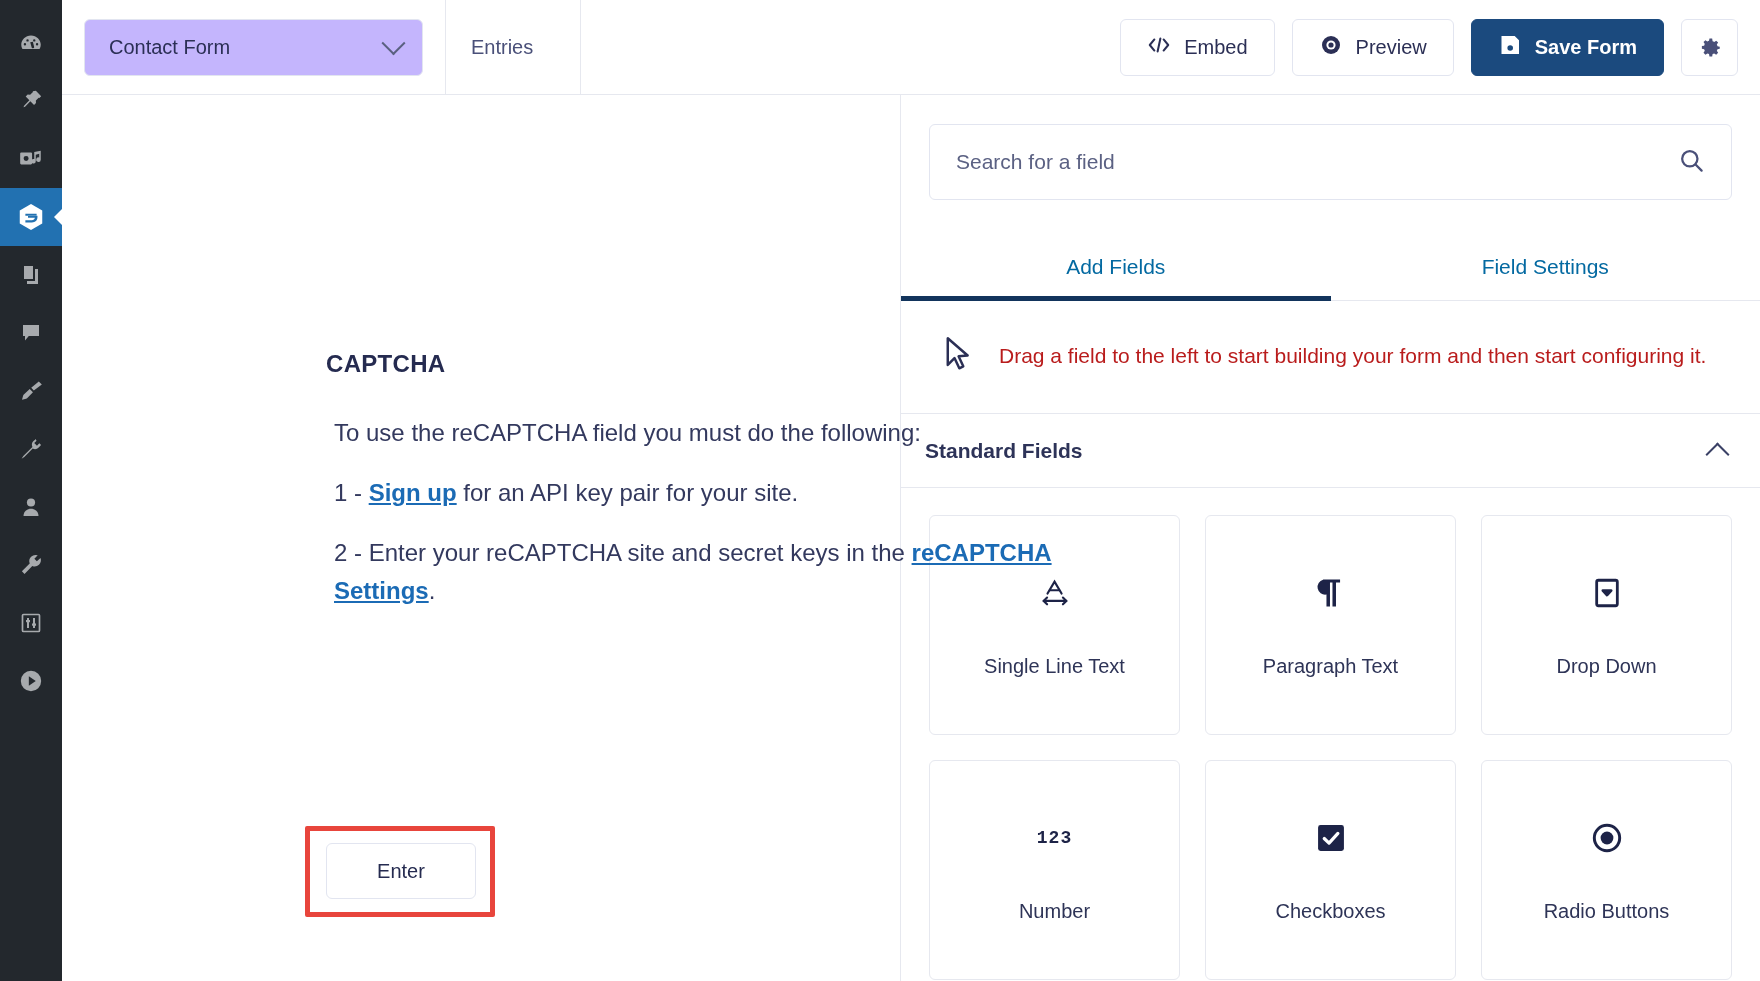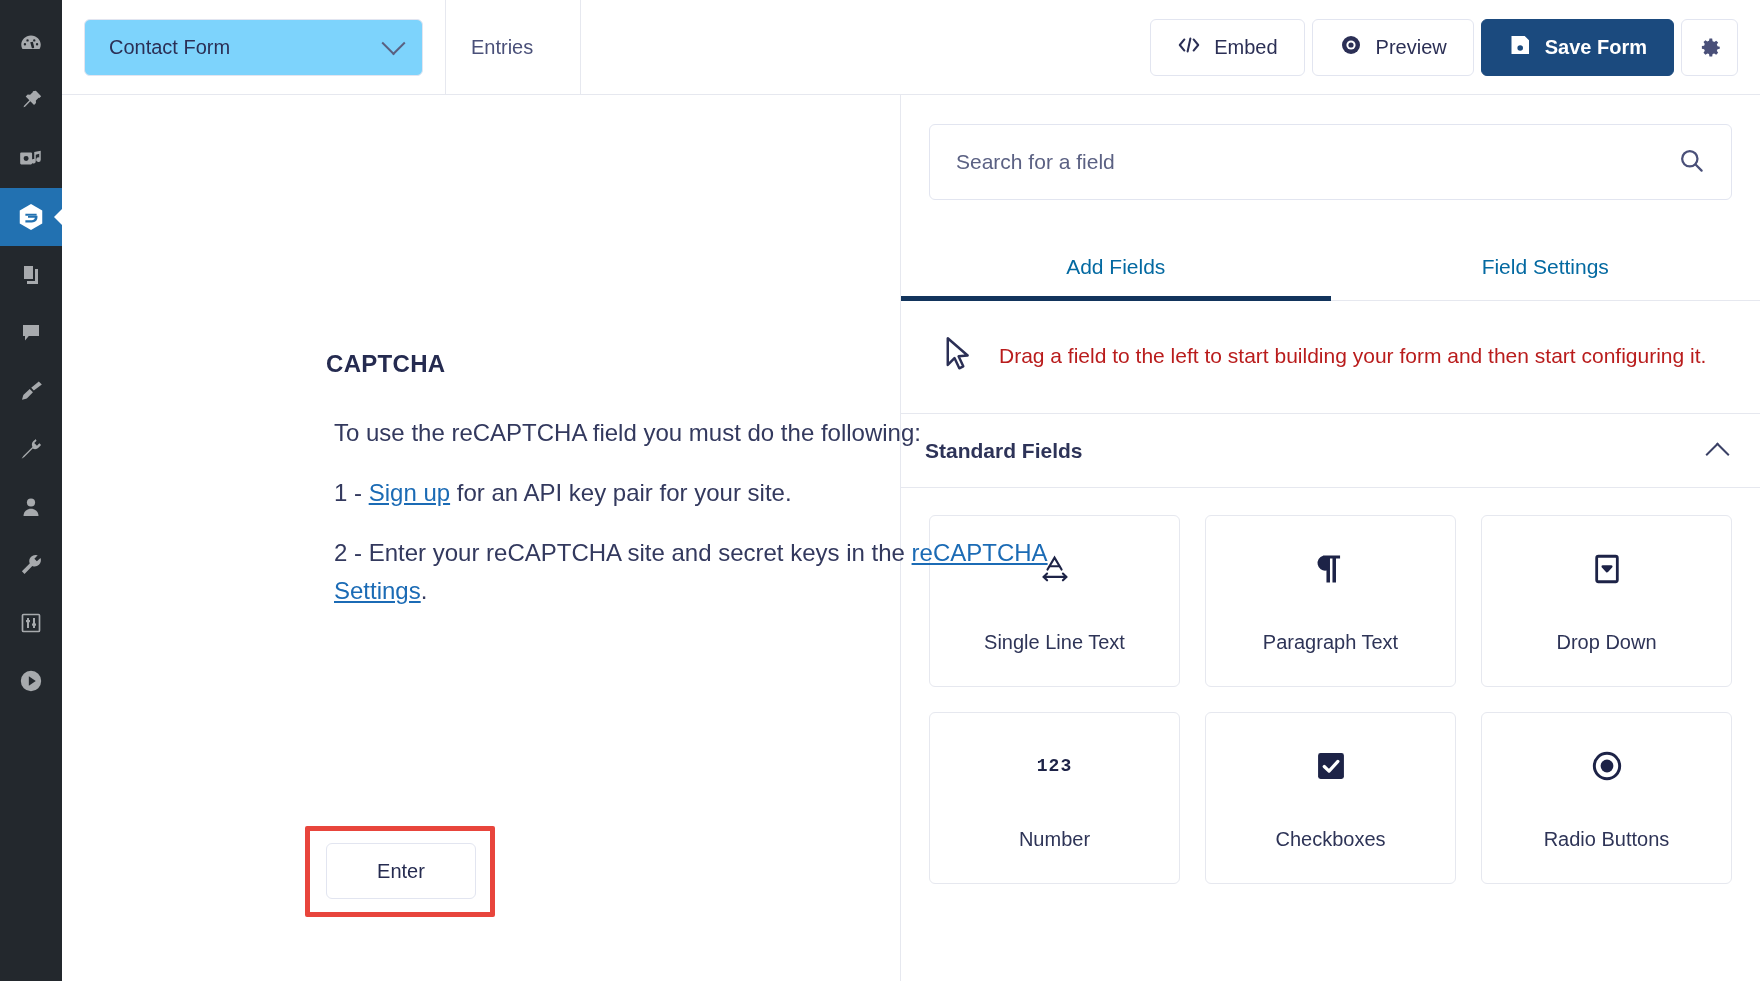--- a/index.html
+++ b/index.html
@@ -45,21 +45,21 @@
     height: 95px; flex: 0 0 95px;
     background: #ffffff;
     border-bottom: 1px solid #e6e8ef;
     display: flex; align-items: center;
     position: relative;
   }
   .form-select {
     margin-left: 22px;
     width: 339px; height: 57px;
     border: 1px solid #e2e5f0; border-radius: 6px;
-    background: #7dd3fc;
+    background: #c4b5fd;
     display: flex; align-items: center; justify-content: space-between;
     padding: 0 20px 0 24px;
     font-size: 20px; color: #2b2f55;
   }
   .chev {
     width: 17px; height: 17px;
     border-right: 2.6px solid #5a6080;
     border-bottom: 2.6px solid #5a6080;
     transform: rotate(45deg) translate(-3px,-3px);
   }
@@ -67,21 +67,21 @@
     width: 1px; height: 95px; background: #e6e8ef;
     margin-left: 22px;
   }
   .nav-tabs { display: flex; align-items: center; height: 95px; }
   .nav-tab {
     font-size: 20px; color: #4a5079;
     padding: 0 25px; height: 95px;
     display: flex; align-items: center;
   }
   .topbar-spacer { flex: 1; }
-  .btn-row { display: flex; align-items: center; gap: 7px; padding-right: 22px; }
+  .btn-row { display: flex; align-items: center; gap: 17px; padding-right: 22px; }
   .btn {
     height: 57px; border: 1px solid #e2e5f0; border-radius: 6px;
     background: #fff; color: #2b2f55;
     display: flex; align-items: center; justify-content: center; gap: 13px;
     padding: 0 26px; font-size: 20px;
   }
   .btn.primary { background: #1b4a7e; border-color: #1b4a7e; color: #fff; font-weight: bold; }
   .btn.icon-only { width: 57px; padding: 0; }
 
   
@@ -94,21 +94,21 @@
     padding: 0 0 0 0;
     margin-left: 36px;
   }
   .captcha-block { position: absolute; left: 228px; top: 255px; width: 760px; }
   .captcha-title {
     font-size: 24px; font-weight: bold; color: #252b50;
     letter-spacing: 0.3px;
   }
   .captcha-body { margin-top: 36px; font-size: 24px; color: #33395e; line-height: 1.58; }
   .captcha-body p { margin-bottom: 22px; padding-left: 8px; }
-  .captcha-body a { color: #1b6bb5; text-decoration: underline; }
+  .captcha-body a { color: #1b6bb5; text-decoration: underline; font-weight: bold; }
   .submit-wrap {
     position: absolute; left: 207px; top: 731px;
     border: 5px solid #e8453c;
     padding: 12px 14px 13px 16px;
     border-radius: 2px;
   }
   .submit-btn {
     width: 150px; height: 56px;
     border: 1px solid #e2e5f0; border-radius: 6px;
     background: #fff; color: #252b50; font-size: 20px;
@@ -166,21 +166,21 @@
     border-left: 2.6px solid #3b4166;
     border-top: 2.6px solid #3b4166;
     transform: rotate(45deg);
     margin-top: 6px;
   }
   .field-grid {
     display: grid; grid-template-columns: repeat(3, 1fr);
     gap: 25px; padding: 27px 28px 0 28px;
   }
   .field-card {
-    height: 172px;
+    height: 220px;
     border: 1px solid #e6e8ef; border-radius: 6px;
     background: #fff;
     display: flex; flex-direction: column;
     align-items: center; justify-content: center;
     gap: 42px;
   }
   .field-card-label { font-size: 20px; color: #2e3457; }
   .field-icon { color: #1d2347; display: flex; align-items: center; justify-content: center; height: 40px; }
   .num-icon { font-family: "Liberation Mono", monospace; font-size: 18px; font-weight: bold; letter-spacing: 1px; color: #1d2347; }
 </style>

